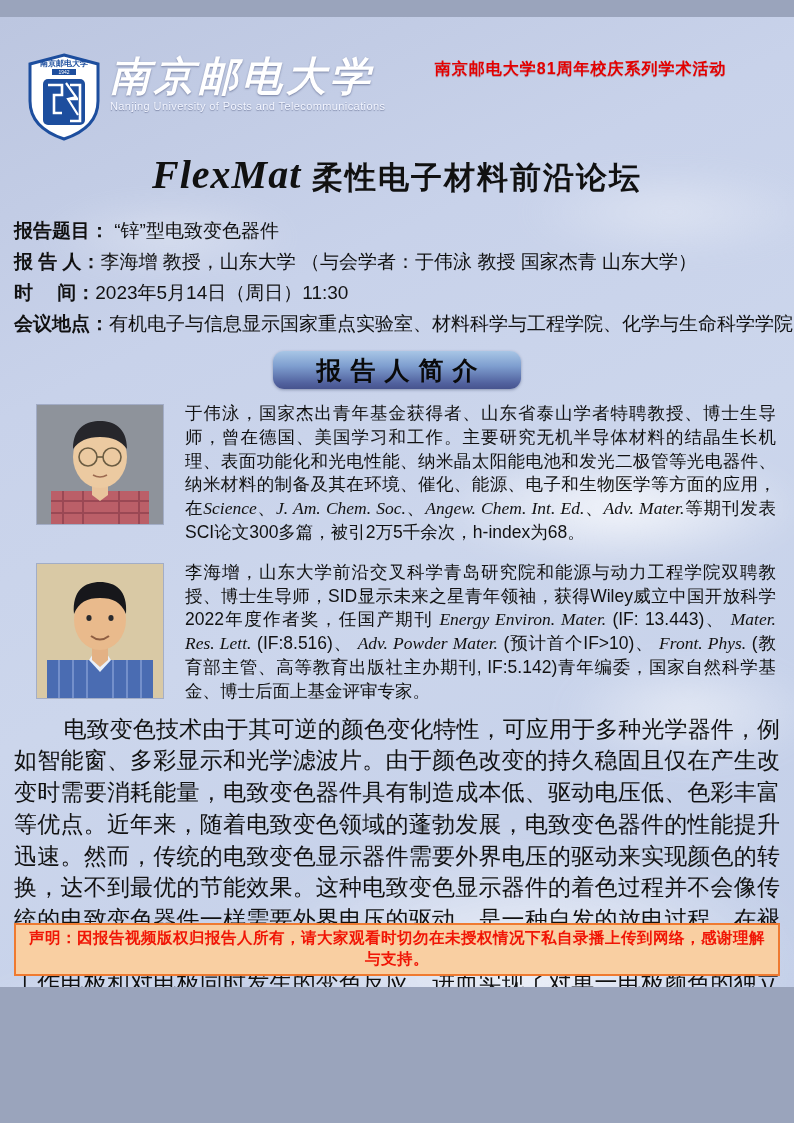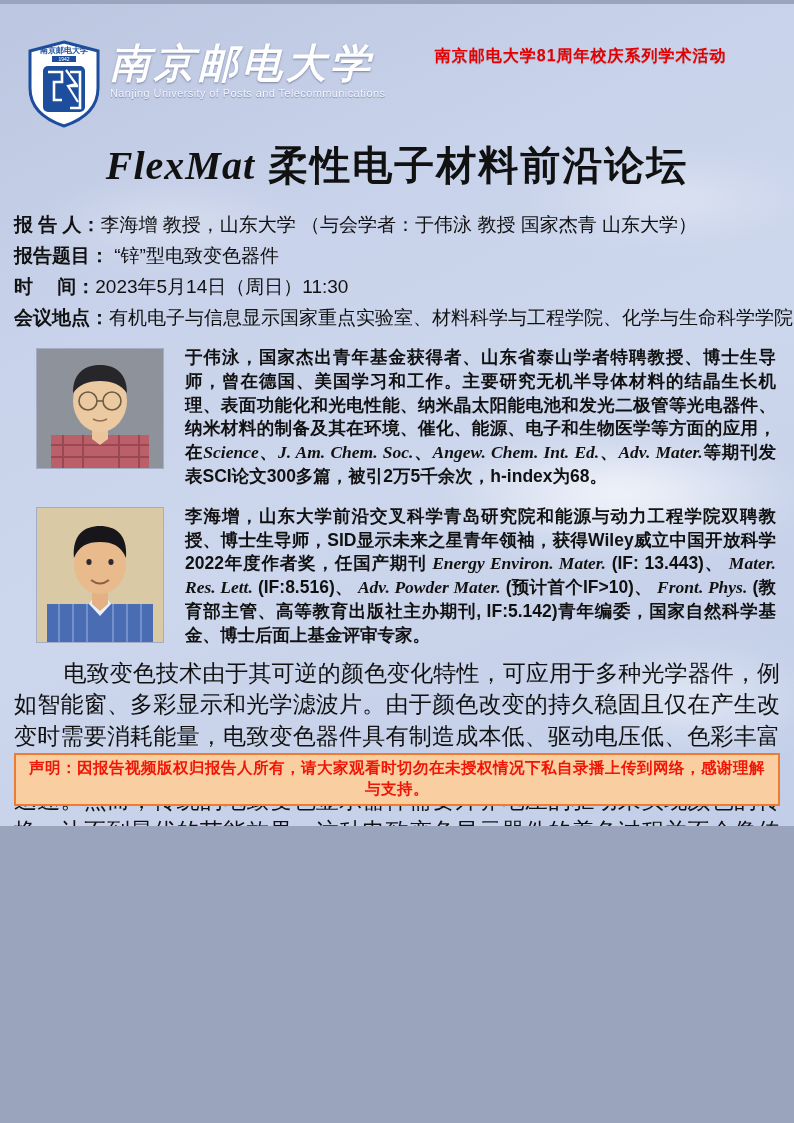--- a/index.html
+++ b/index.html
@@ -1,19 +1,19 @@
 <!DOCTYPE html>
 <html><head>
 <meta charset="utf-8">
 <style>
   * { margin:0; padding:0; box-sizing:border-box; }
   html,body { background:#9aa4bc; }
   body { font-family:"Liberation Sans", sans-serif; }
   .poster{
-    position:relative; width:794px; height:822px; margin:4px auto;
+    position:relative; width:794px; height:970px; margin:17px auto;
     background:linear-gradient(155deg,#bcc6e0 0%,#c8d2ea 30%,#ccd6ec 55%,#c2cee8 100%);
     overflow:hidden; color:#111;
   }
   .cloud{ position:absolute; border-radius:50%; filter:blur(14px);
     background:radial-gradient(closest-side, rgba(255,255,255,.8), rgba(255,255,255,0)); }
   .c1{ left:430px; top:430px; width:380px; height:120px; }
   .c2{ left:250px; top:820px; width:560px; height:260px; opacity:.9; }
   .c3{ left:-60px; top:950px; width:360px; height:160px; opacity:.7; }
   .c4{ left:560px; top:640px; width:260px; height:110px; opacity:.65; }
   .c5{ left:40px; top:180px; width:260px; height:80px; opacity:.4; }
@@ -33,53 +33,53 @@
     text-shadow:0 1px 1px rgba(60,70,110,.5); }
   .event-block{ flex:1; text-align:center; padding-top:8px; }
   .event-line{ color:#e30000; font-weight:bold; font-size:16px; letter-spacing:1px;
     line-height:1.0; text-shadow:0 1px 0 rgba(120,0,0,.25); }
   .event-line + .event-line{ margin-top:19px; }
 
   
   .forum-title{ text-align:center; margin-top:10px; white-space:nowrap; }
   .forum-title .en{ font-family:"Liberation Serif", serif; font-style:italic; font-weight:bold;
     font-size:40px; letter-spacing:1px; }
-  .forum-title .zh{ font-size:40px; font-weight:bold; letter-spacing:2px; }
+  .forum-title .zh{ font-size:31px; font-weight:bold; letter-spacing:2px; }
 
   
   .info{ margin:16px 14px 0 14px; }
   .info-row{ font-size:19px; line-height:31px; white-space:nowrap; }
   .info-label{ font-weight:bold; }
   .info-value{ font-weight:normal; }
 
   
   .banner{ width:248px; height:38px; margin:12px auto 0 auto; border-radius:11px;
     background:linear-gradient(#a8c6e6 0%, #7e9ecf 40%, #51619e 85%, #47548e 100%);
     display:flex; align-items:center; justify-content:center;
     box-shadow:0 1px 3px rgba(40,50,90,.4); }
   .banner span{ font-family:"Liberation Serif", serif; font-size:25px; font-weight:bold;
     color:#0a0a0a; letter-spacing:9px; padding-left:9px; }
 
   
   .bio{ display:flex; margin:13px 18px 0 37px; }
   .bio + .bio{ margin-top:16px; }
   .bio-photo{ flex:0 0 auto; margin-top:3px; box-shadow:0 0 0 1px rgba(90,100,130,.35); }
   .bio-text{ flex:1; margin-left:22px; font-size:17.5px; line-height:1.36;
-    text-align:justify;font-weight:bold; }
+    text-align:justify; }
   .it{ font-style:italic; font-family:"Liberation Serif", serif; }
 
   
   .abstract{ margin:10px 14px 0 14px; font-size:23px; line-height:1.38;
     text-align:justify; text-indent:2.15em; }
 
   
   .figure{ margin:6px 0 0 178px; width:424px; background:#fff; padding:2px 2px; }
 
   
-  .footer{ position:absolute; left:14px; right:14px; bottom:20px; z-index:3;
+  .footer{ position:absolute; left:14px; right:14px; bottom:11px; z-index:3;
     background:#f9cfa2; border:2px solid #ef7a30; padding:3px 6px 4px 6px;
     text-align:center; }
   .footer span{ color:#f01505; font-weight:bold; font-size:15.5px; letter-spacing:.5px; }
 
   svg text{ font-family:"Liberation Sans", sans-serif; }
 </style>
 </head>
 <body>
 
 <div class="poster">
@@ -112,33 +112,36 @@
         <div class="event-line">南京邮电大学81周年校庆系列学术活动</div>
       </div>
     </div>
 
     <div class="forum-title">
       <span class="en">FlexMat</span><span class="zh"> 柔性电子材料前沿论坛</span>
     </div>
 
     <div class="info">
       <div class="info-row">
+        <span class="info-label">报告题目：</span><span class="info-value"> “锌”型电致变色器件</span>
+      </div>
+      <div class="info-row">
         <span class="info-label">报 告 人：</span><span class="info-value">李海增 教授，山东大学 （与会学者：于伟泳 教授 国家杰青 山东大学）</span>
-      </div>
-      <div class="info-row">
-        <span class="info-label">报告题目：</span><span class="info-value"> “锌”型电致变色器件</span>
       </div>
       <div class="info-row">
         <span class="info-label">时　 间：</span><span class="info-value">2023年5月14日（周日）11:30</span>
       </div>
       <div class="info-row">
         <span class="info-label">会议地点：</span><span class="info-value">有机电子与信息显示国家重点实验室、材料科学与工程学院、化学与生命科学学院</span>
       </div>
     </div>
 
+    <div class="banner">
+      <span>报告人简介</span>
+    </div>
 
     <div class="bio">
       <svg class="bio-photo" width="126" height="119" viewBox="0 0 126 119">
         <rect width="126" height="119" fill="#8e939b"></rect>
         <rect x="14" y="86" width="98" height="33" fill="#bb5f68"></rect>
         <path d="M14 86 h98 v33 h-98 z" fill="none"></path>
         <g stroke="#8d3f4c" stroke-width="2" opacity=".7">
           <line x1="26" y1="86" x2="26" y2="119"></line>
             <line x1="46" y1="86" x2="46" y2="119"></line>
           <line x1="82" y1="86" x2="82" y2="119"></line>

